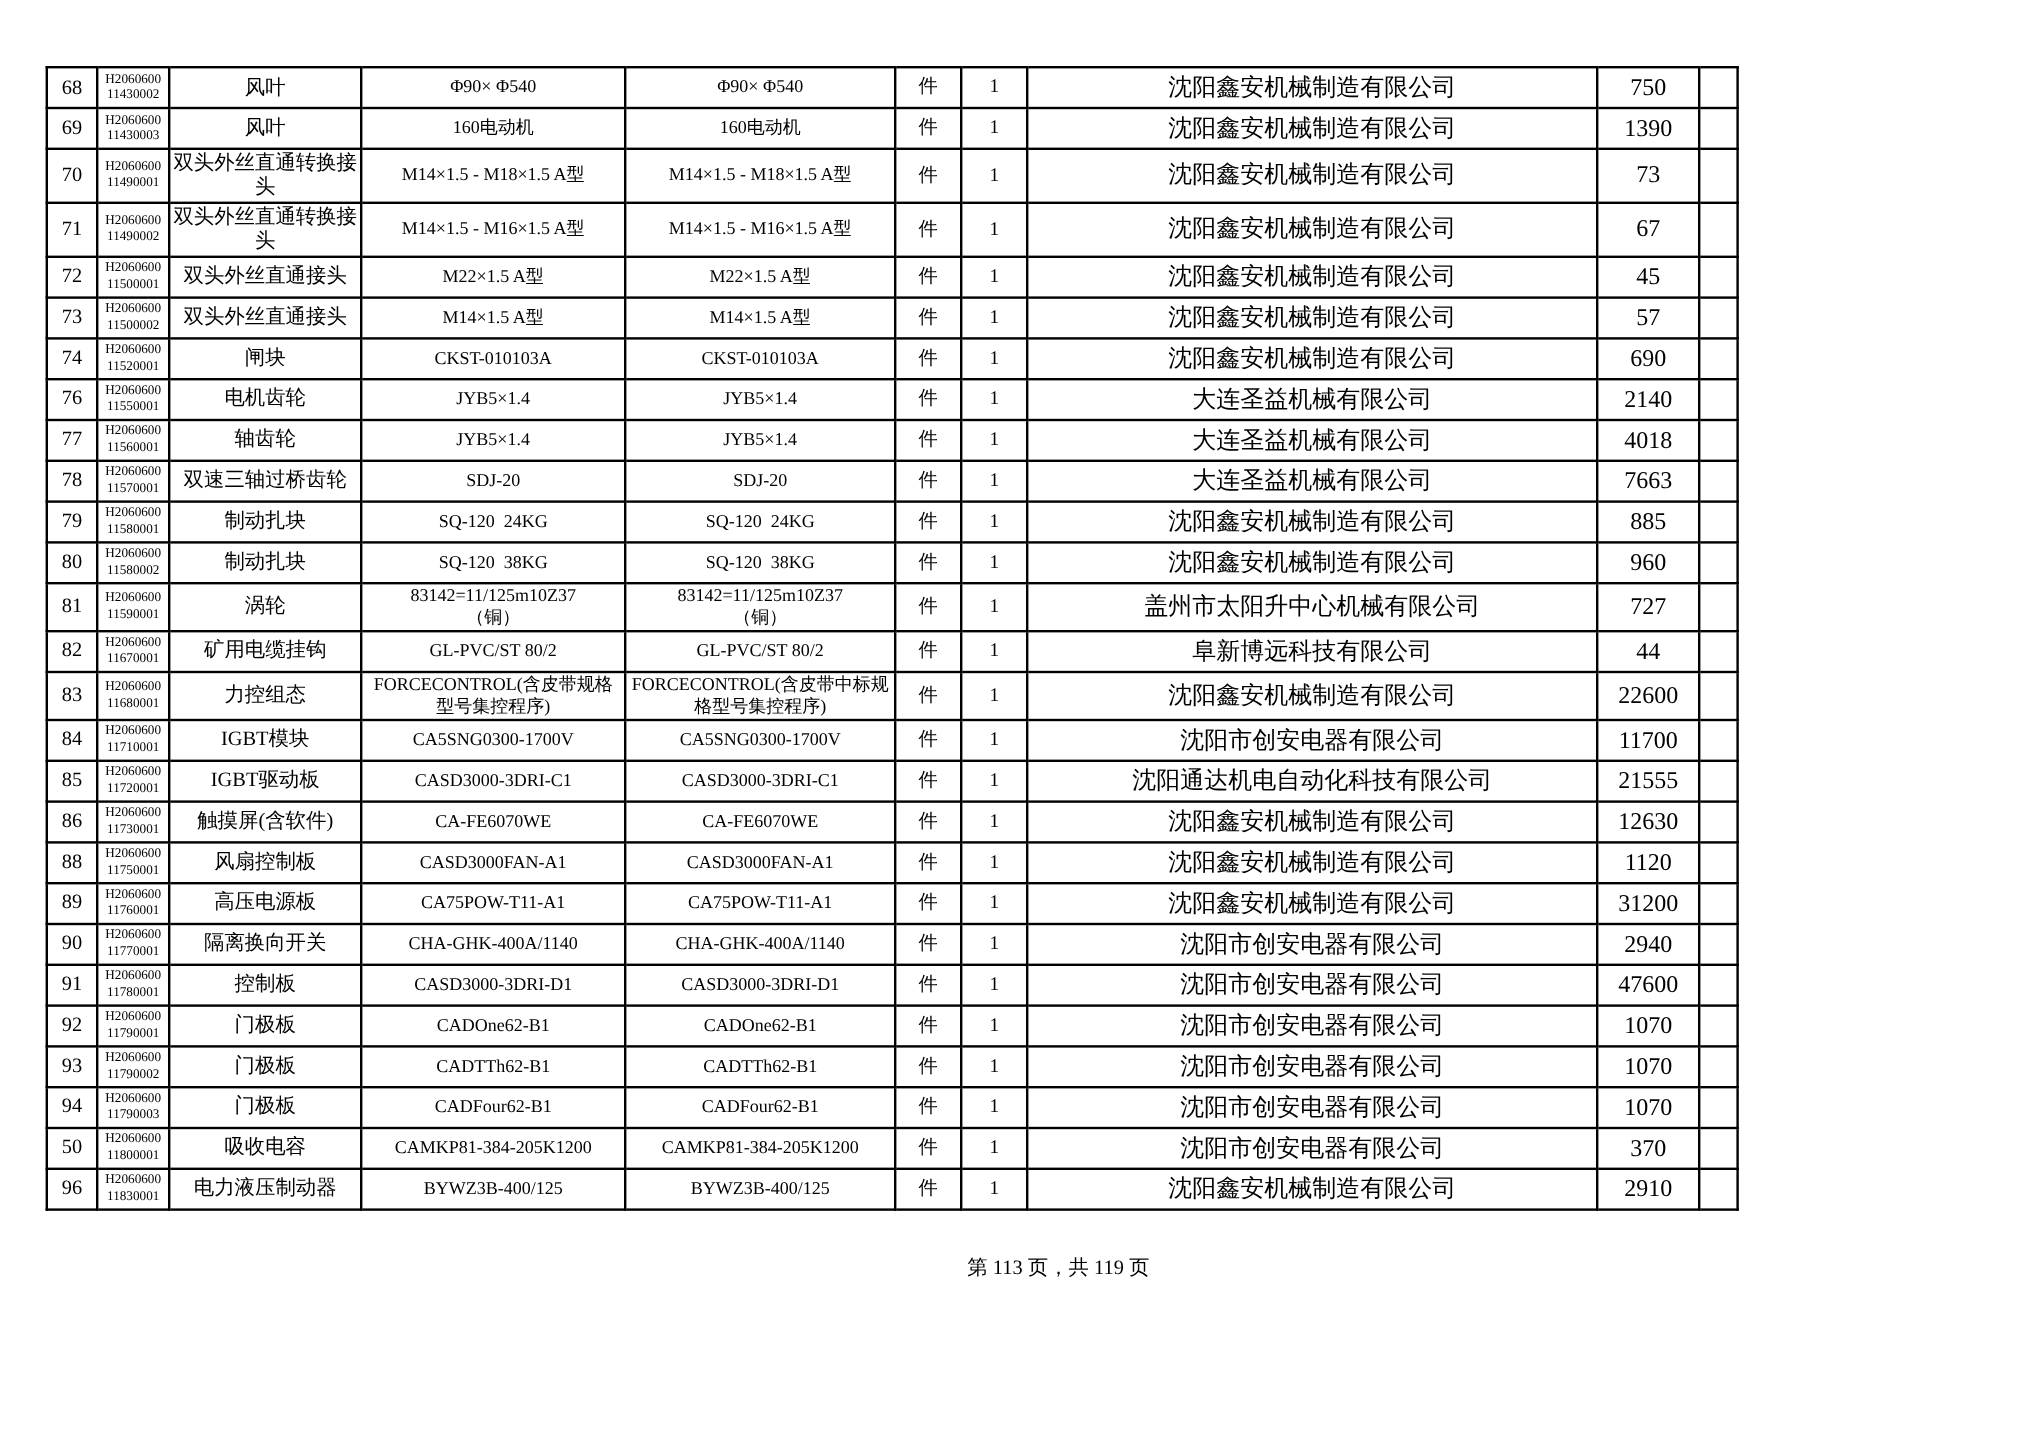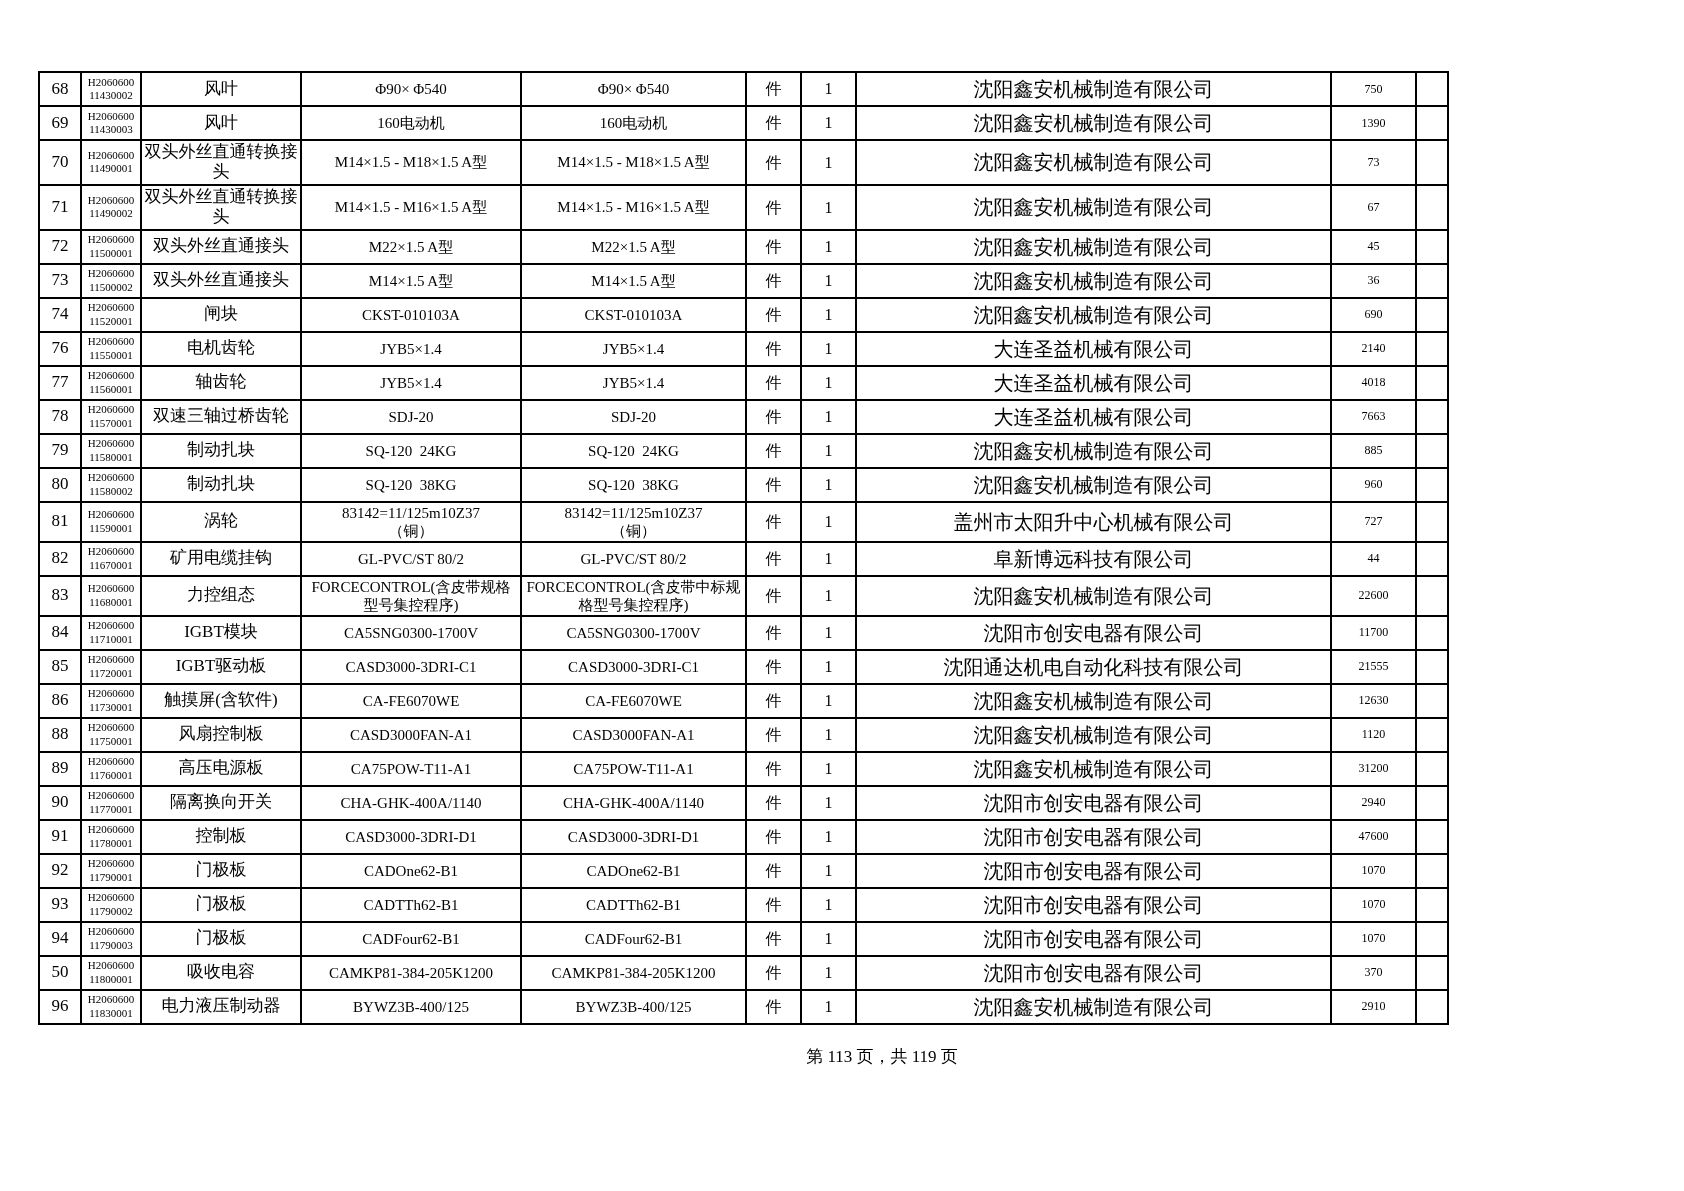--- a/index.html
+++ b/index.html
@@ -6,42 +6,42 @@
   .page{
     position:relative;
     width:1684px;height:1191px;
     background:#ffffff;
     font-family:"Liberation Serif","DejaVu Serif",serif;
     color:#000;
     overflow:hidden;
   }
   table.parts{
     position:absolute;
-    left:38px;top:71px;
+    left:38px;top:55px;
     border-collapse:collapse;
     table-layout:fixed;
     width:1409px;
   }
   table.parts td{
     border:2px solid #000;
     padding:1px 2px;
     text-align:center;
     vertical-align:middle;
     height:30px;
     overflow:hidden;
     line-height:1.2;
   }
   td.c0{font-size:17px;}
   td.c1{font-size:11px;line-height:1.25;white-space:pre-line;padding:0 1px;margin-left:12px;}
   td.c2{font-size:17px;}
   td.c3,td.c4{font-size:15px;white-space:pre-wrap;}
   td.c5{font-size:16px;}
   td.c6{font-size:16px;}
   td.c7{font-size:20px;}
-  td.c8{font-size:12px;border-radius:16px;}
+  td.c8{font-size:20px;border-radius:16px;}
   td.c9{font-size:16px;}
   .footer{
     position:absolute;
     left:0;top:1045px;
     width:1684px;
     text-align:center;
     font-size:17px;
     padding-left:80px;
     box-sizing:border-box;
   }
@@ -133,21 +133,21 @@
         <tr>
           <td class="c0">73</td>
           <td class="c1">H2060600
 11500002</td>
           <td class="c2">双头外丝直通接头</td>
           <td class="c3">M14×1.5 A型</td>
           <td class="c4">M14×1.5 A型</td>
           <td class="c5">件</td>
           <td class="c6">1</td>
           <td class="c7">沈阳鑫安机械制造有限公司</td>
-          <td class="c8">36</td>
+          <td class="c8">57</td>
           <td class="c9"></td>
         </tr>
         <tr>
           <td class="c0">74</td>
           <td class="c1">H2060600
 11520001</td>
           <td class="c2">闸块</td>
           <td class="c3">CKST-010103A</td>
           <td class="c4">CKST-010103A</td>
           <td class="c5">件</td>

